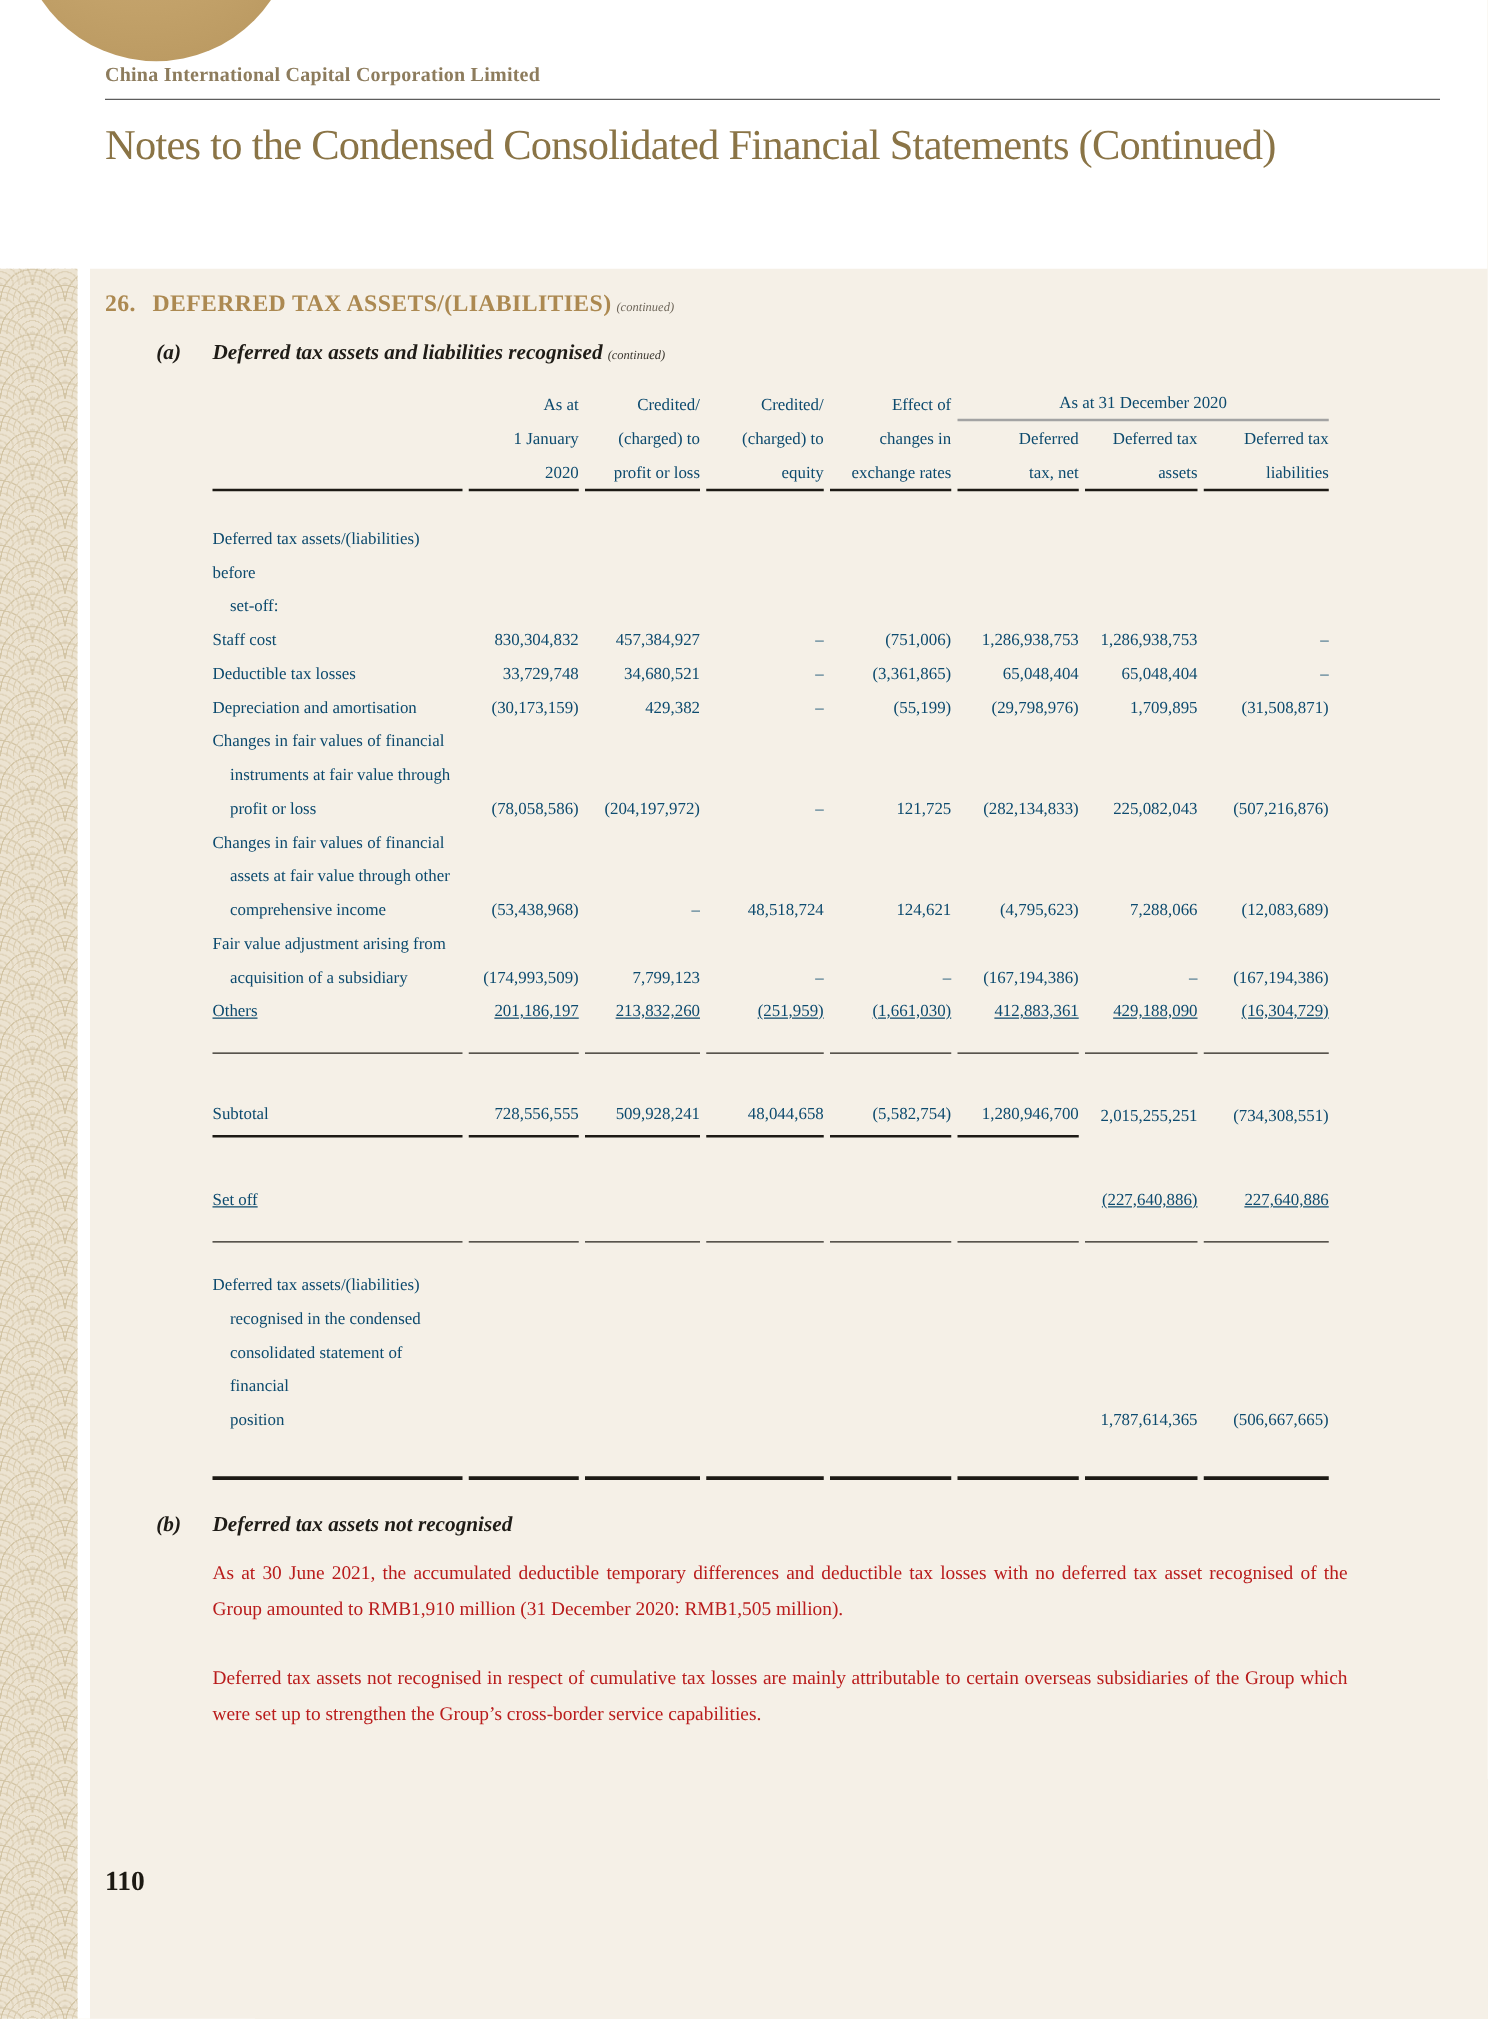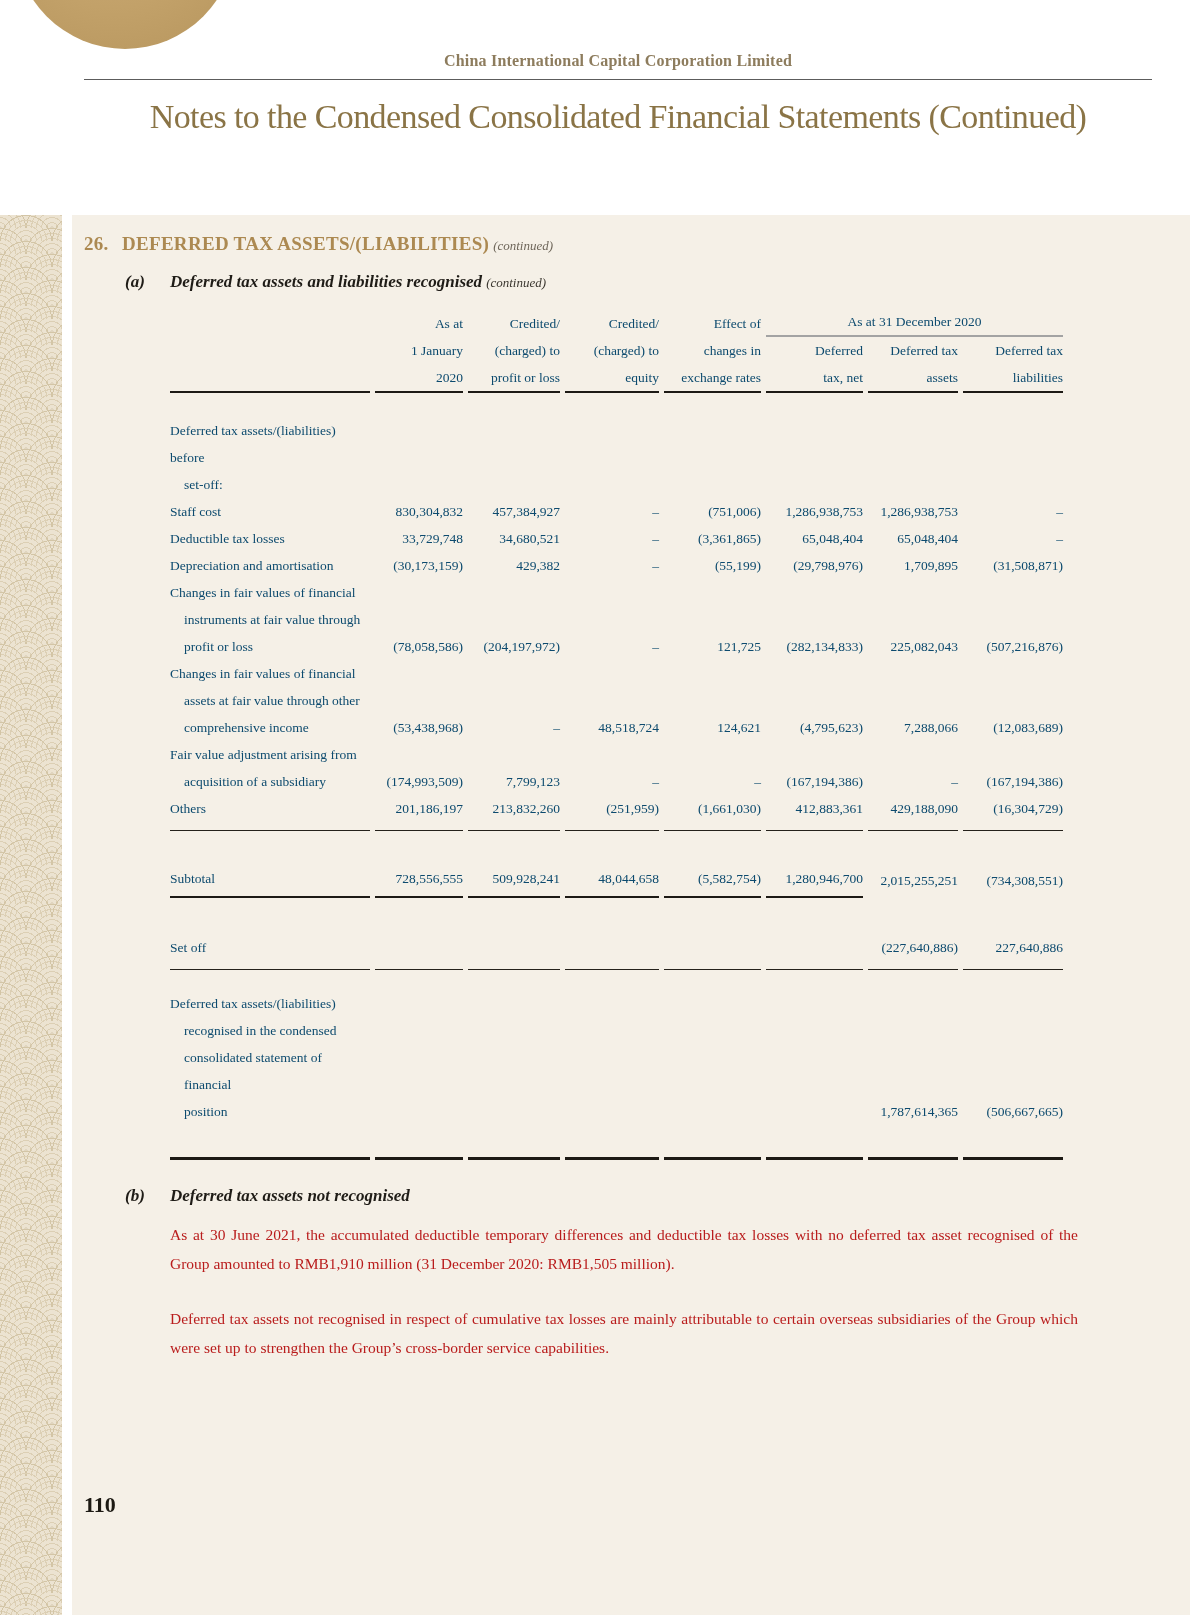--- a/index.html
+++ b/index.html
@@ -35,21 +35,21 @@
         #dccfb4 5px 6px, rgba(0,0,0,0) 6px 10px,
         #dccfb4 10px 11px, rgba(0,0,0,0) 11px 15px,
         #dccfb4 15px 16px, rgba(0,0,0,0) 16px 20px,
         #dccfb4 20px 21px, rgba(0,0,0,0) 21px 25px,
         #d3c5a6 25px 26px, rgba(0,0,0,0) 26px);
     background-size:52px 26px;
     background-position:0 0, 26px 13px;
   }
 
   
-  .doc-header { position:absolute; left:84px; top:52px; right:38px;text-align:center; }
+  .doc-header { position:absolute; left:84px; top:52px; right:38px; }
   .company-name {
     font-size:16px; color:#8d7c5d; letter-spacing:.2px; font-weight:600;
   }
   .header-rule {
     margin-top:9px; height:1px; background:#5c5c5c; width:1068px;
   }
   .doc-title {
     margin-top:18px;
     font-size:34px; font-weight:normal; color:#8a7446;
     letter-spacing:-0.6px; white-space:nowrap;
@@ -62,21 +62,21 @@
   .panel {
     position:absolute; left:72px; top:215px; right:0; bottom:0;
     background:#f5f0e7;
   }
 
   .section-head { padding:18px 0 0 12px; white-space:nowrap; }
   .section-num, .section-title {
     font-size:19px; font-weight:bold; color:#ac8951; letter-spacing:.3px;
   }
   .section-num { display:inline-block; width:38px; }
-  .cont-note { font-size:13px; font-style:italic; color:#6e665a; font-weight:normal; }
+  .cont-note { font-size:10px; font-style:italic; color:#6e665a; font-weight:normal; }
 
   .sub-head { margin:17px 0 0 53px; white-space:nowrap; }
   .sub-marker { display:inline-block; width:45px; font-size:17px; font-weight:bold; font-style:italic; color:#1f1c17; }
   .sub-title { font-size:17px; font-weight:bold; font-style:italic; color:#1f1c17; }
   .sub-head .cont-note { color:#3a362f; }
 
   
   table.fin {
     margin:16px 0 0 93px;
     border-collapse:separate; border-spacing:5px 0;
@@ -84,21 +84,21 @@
     font-size:13.5px; color:#0c4a6e;
   }
   table.fin td { vertical-align:bottom; line-height:27px; overflow:visible; }
   td.lbl { text-align:left; }
   td.lbl .cont { padding-left:14px; }
   td.num { text-align:right; }
   thead td { vertical-align:top; }
   td.ghdr { text-align:center; border-bottom:2px solid #a3a3a3; line-height:26px; }
   thead tr:first-child td:not(.ghdr) { border-bottom:2px solid #1d1a15; }
   thead tr:nth-child(2) td { border-bottom:2px solid #1d1a15; }
-  tr.rule-thin td { border-bottom:1.5px solid #25211b; padding-bottom:8px; }
+  tr.rule-thin td { border-bottom:1.5px solid #25211b; padding-bottom:20px;text-decoration:underline; }
   tr.rule-partial td:nth-child(-n+6) { border-bottom:2.5px solid #1d1a15; }
   tr.rule-partial td { padding-bottom:4px; }
   tr.rule-thick td { border-bottom:3px solid #1d1a15; padding-bottom:32px; }
   tr.spacer td { border:none !important; }
 
   
   .para {
     margin:14px 0 0 98px; width:908px;
     font-size:15.5px; line-height:29px; text-align:justify; color:#b91c1c;
   }

